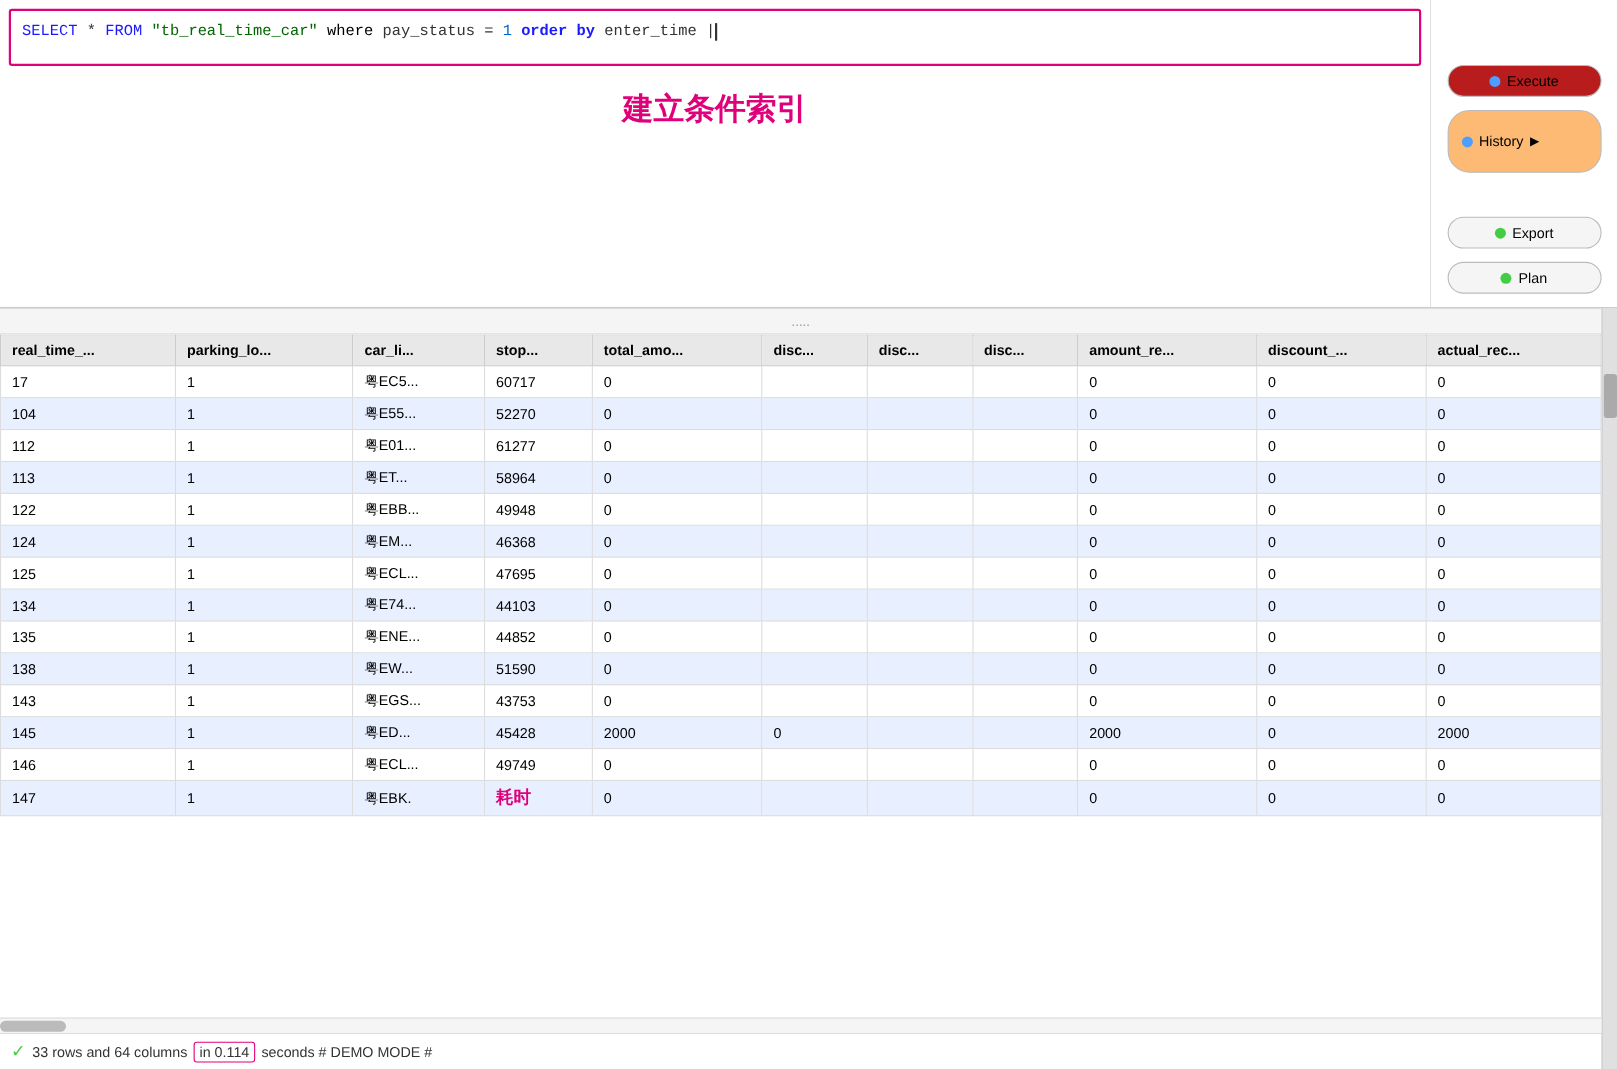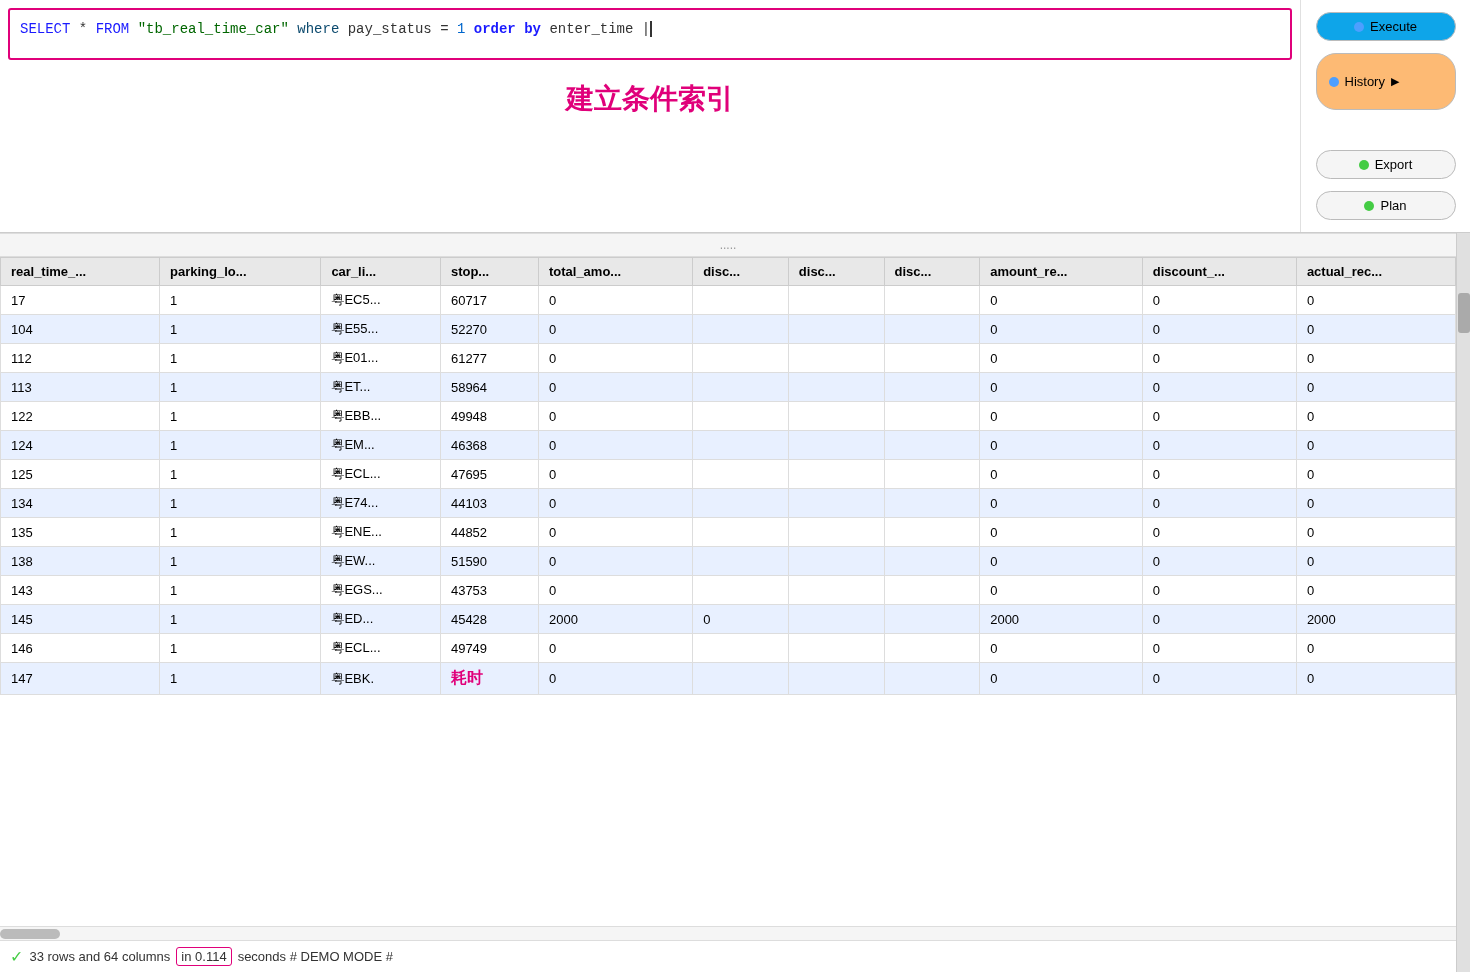--- a/index.html
+++ b/index.html
@@ -69,21 +69,22 @@
       border-radius: 20px;
       padding: 6px 16px;
       cursor: pointer;
       font-size: 13px;
       background: #f5f5f5;
       width: 140px;
       justify-content: center;
     }
 
     .btn-execute {
-      background: #0ea5e9;
+      background: #b91c1c;
+      margin-top: 47px;
     }
 
     .btn-history {
       background: #fdba74;
       justify-content: flex-start;
       padding: 20px 12px;
     }
 
     .dot-blue { width: 10px; height: 10px; border-radius: 50%; background: #4d9fff; display: inline-block; }
     .dot-green { width: 10px; height: 10px; border-radius: 50%; background: #44cc44; display: inline-block; }
@@ -198,21 +199,21 @@
 <div class="top-area">
   <div class="main-content">
     <div class="sql-editor-row">
       <div style="flex:1; border: 2px solid #e0007a; border-radius:3px; padding:8px 10px; font-size:14px; font-family:'Courier New',monospace; min-height:52px; line-height:1.6;">
         <span style="color:#1a1aff;">SELECT</span>
         <span style="color:#333;"> * </span>
         <span style="color:#1a1aff;">FROM</span>
         <span style="color:#333;"> </span>
         <span style="color:#006600;">"tb_real_time_car"</span>
         <span style="color:#333;"> </span>
-        <span style="color:#0c4a6e;">where</span>
+        <span style="color:#000000;">where</span>
         <span style="color:#333;"> pay_status = </span>
         <span style="color:#0066cc;">1</span>
         <span style="color:#333;"> </span>
         <span style="color:#1a1aff;font-weight:bold;">order by</span>
         <span style="color:#333;"> enter_time</span>
         <span style="color:#333; border-right: 2px solid #333;">|</span>
       </div>
     </div>
     <div class="title-area">
       <span class="title-text">建立条件索引</span>

